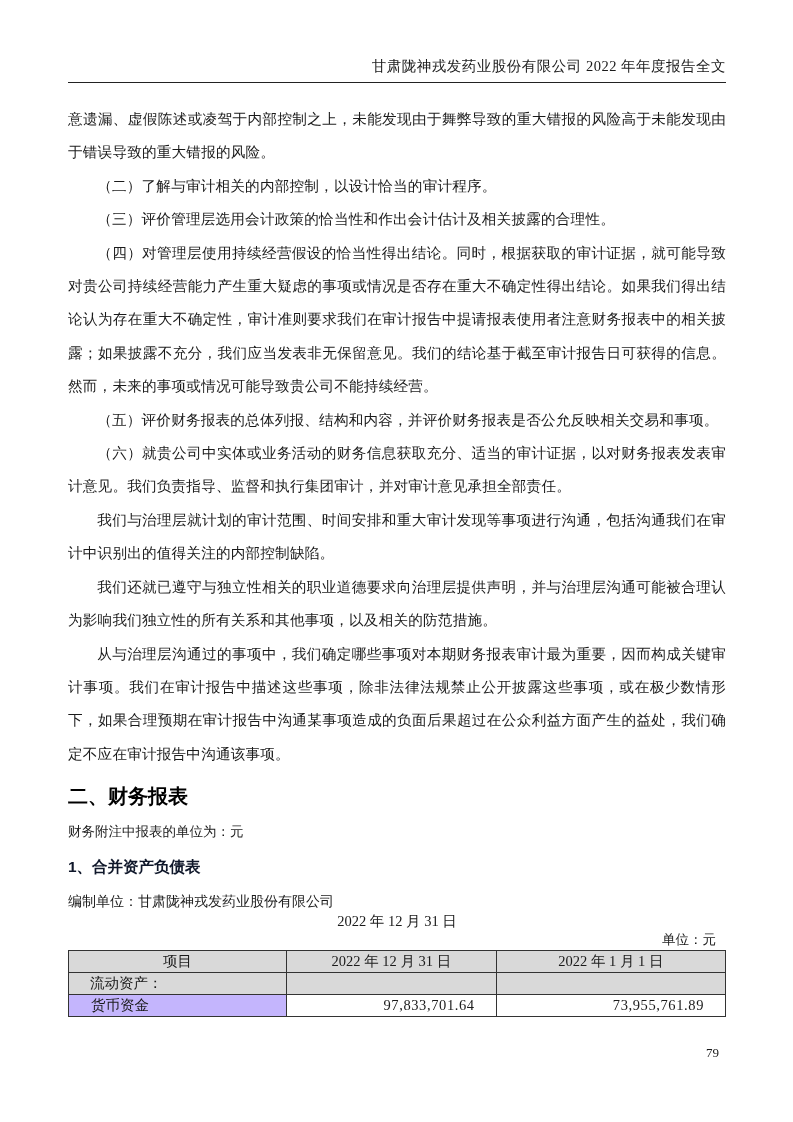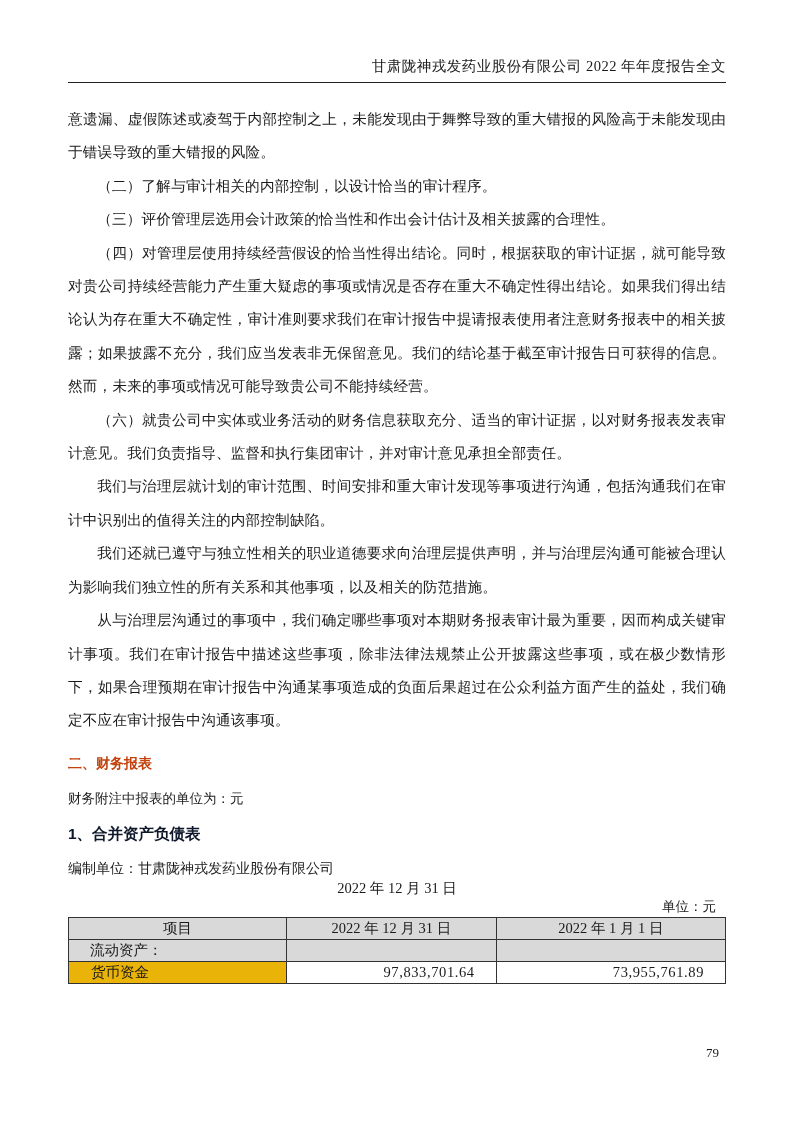--- a/index.html
+++ b/index.html
@@ -40,23 +40,23 @@
     text-align: justify;
     letter-spacing: 0.2px;
   }
   p.para.indent {
     text-indent: 2em;
   }
   h2.sec-heading {
     margin: 13px 0 0 0;
     font-family: "Liberation Sans", "DejaVu Sans", sans-serif;
     font-weight: bold;
-    font-size: 14px;
+    font-size: 20px;
     line-height: 24px;
-    color: #c2410c;
+    color: #000000;
   }
   .unit-note {
     margin-top: 16px;
     font-size: 13.5px;
     line-height: 16px;
   }
   h3.sub-heading {
     margin: 16px 0 0 0;
     font-family: "Liberation Sans", "DejaVu Sans", sans-serif;
     font-weight: bold;
@@ -97,21 +97,21 @@
     padding: 1px 21px;
     box-sizing: border-box;
     overflow: hidden;
     white-space: nowrap;
   }
   table.bs-table th {
     background: #d9d9d9;
     text-align: center;
   }
   td.cell-item {
-    background: #eab308;
+    background: #c4b5fd;
     text-align: left;
     padding-left: 7px;
   }
   td.cell-item.indented {
     padding-left: 22px;
   }
   tr.row-section td {
     background: #d9d9d9;
   }
   td.cell-num {
@@ -137,20 +137,21 @@
 
   <div class="page-header">
     <div class="header-title">甘肃陇神戎发药业股份有限公司 2022 年年度报告全文</div>
   </div>
 
   <div class="paragraphs" id="paragraphs">
       <p class="para">意遗漏、虚假陈述或凌驾于内部控制之上，未能发现由于舞弊导致的重大错报的风险高于未能发现由于错误导致的重大错报的风险。</p>
       <p class="para indent">（二）了解与审计相关的内部控制，以设计恰当的审计程序。</p>
       <p class="para indent">（三）评价管理层选用会计政策的恰当性和作出会计估计及相关披露的合理性。</p>
       <p class="para indent">（四）对管理层使用持续经营假设的恰当性得出结论。同时，根据获取的审计证据，就可能导致对贵公司持续经营能力产生重大疑虑的事项或情况是否存在重大不确定性得出结论。如果我们得出结论认为存在重大不确定性，审计准则要求我们在审计报告中提请报表使用者注意财务报表中的相关披露；如果披露不充分，我们应当发表非无保留意见。我们的结论基于截至审计报告日可获得的信息。然而，未来的事项或情况可能导致贵公司不能持续经营。</p>
+      <p class="para indent">（五）评价财务报表的总体列报、结构和内容，并评价财务报表是否公允反映相关交易和事项。</p>
       <p class="para indent">（六）就贵公司中实体或业务活动的财务信息获取充分、适当的审计证据，以对财务报表发表审计意见。我们负责指导、监督和执行集团审计，并对审计意见承担全部责任。</p>
       <p class="para indent">我们与治理层就计划的审计范围、时间安排和重大审计发现等事项进行沟通，包括沟通我们在审计中识别出的值得关注的内部控制缺陷。</p>
       <p class="para indent">我们还就已遵守与独立性相关的职业道德要求向治理层提供声明，并与治理层沟通可能被合理认为影响我们独立性的所有关系和其他事项，以及相关的防范措施。</p>
       <p class="para indent">从与治理层沟通过的事项中，我们确定哪些事项对本期财务报表审计最为重要，因而构成关键审计事项。我们在审计报告中描述这些事项，除非法律法规禁止公开披露这些事项，或在极少数情形下，如果合理预期在审计报告中沟通某事项造成的负面后果超过在公众利益方面产生的益处，我们确定不应在审计报告中沟通该事项。</p>
     </div>
 
   <h2 class="sec-heading">二、财务报表</h2>
 
   <div class="unit-note">财务附注中报表的单位为：元</div>
 

